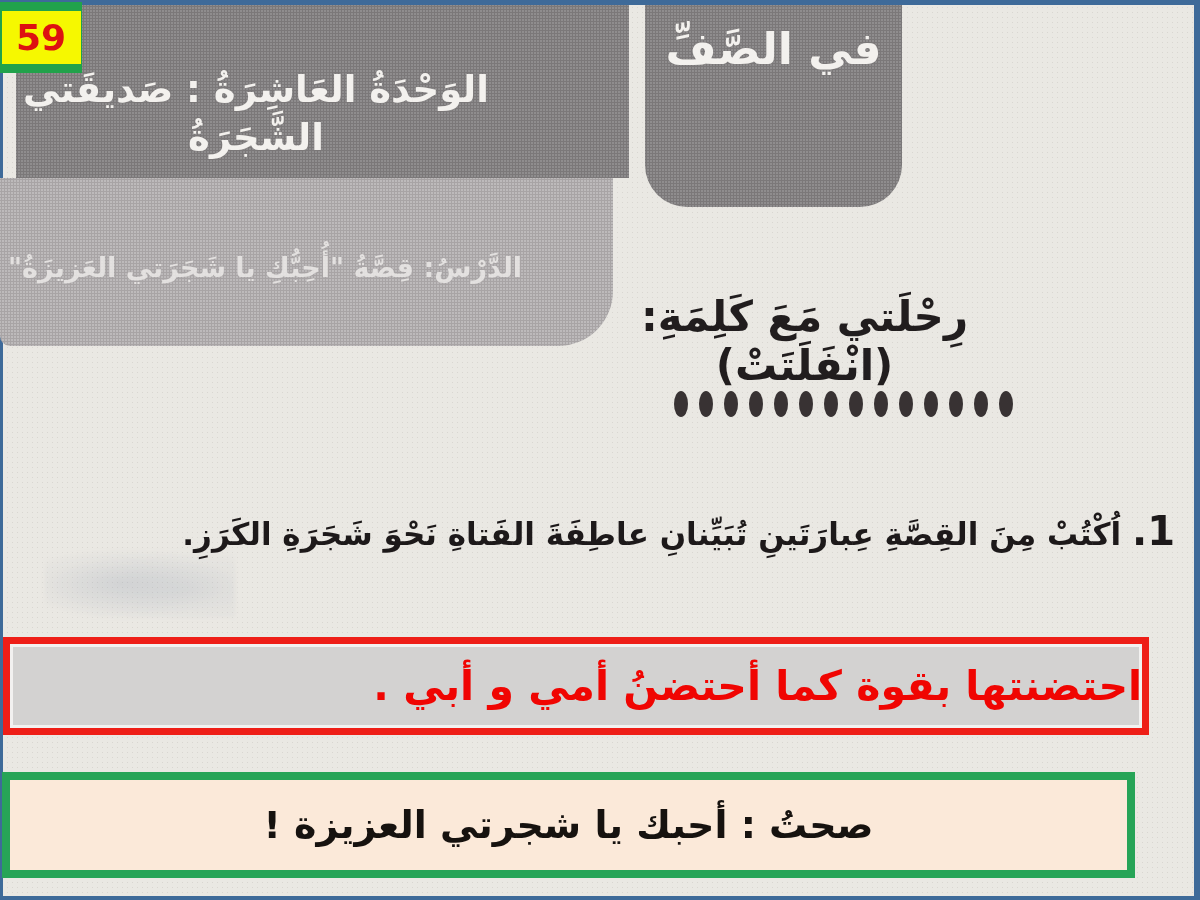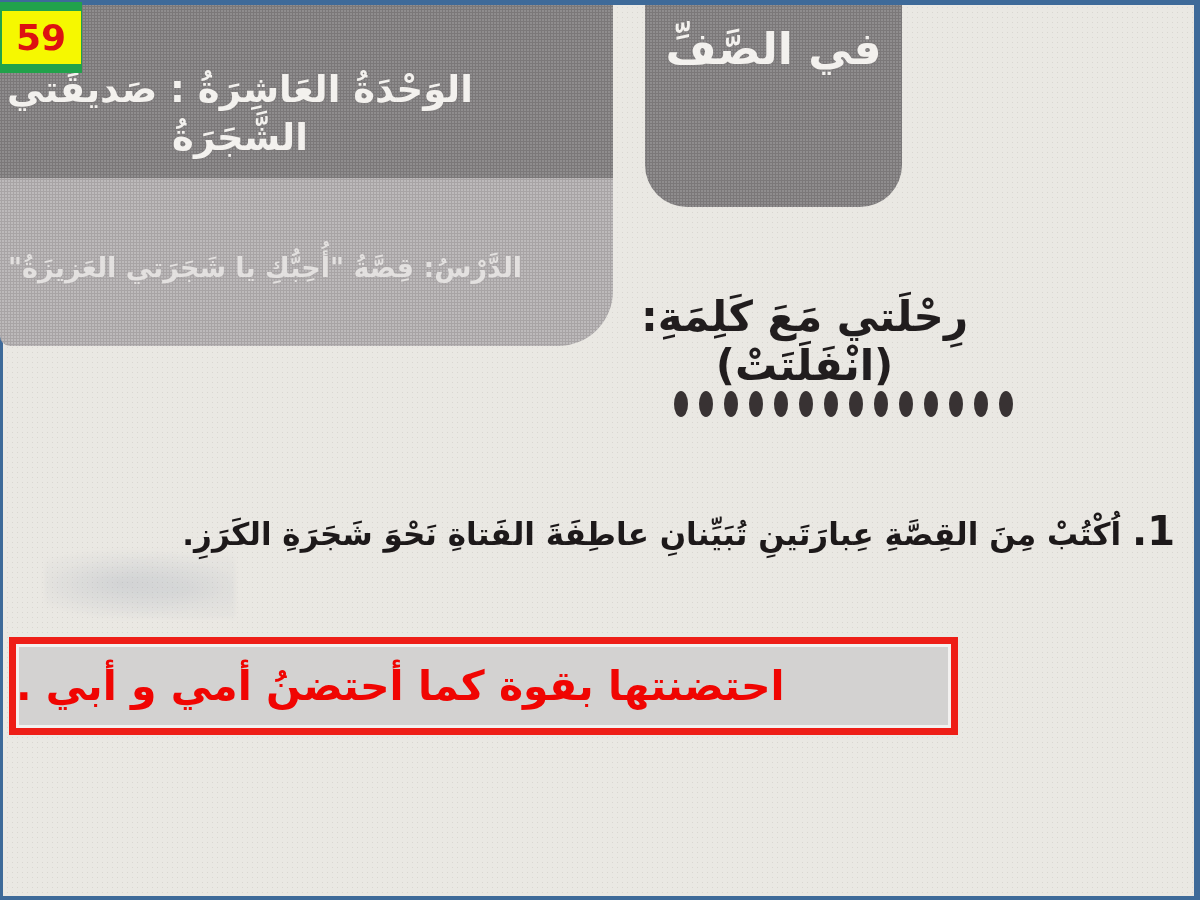--- a/index.html
+++ b/index.html
@@ -27,21 +27,21 @@
     background-color:#8f8d8e;
     background-image:radial-gradient(#7b7879 1px, transparent 1.3px);
     background-size:3px 3px;
   }
   .halftone-light{
     background-color:#bdbabb;
     background-image:radial-gradient(#a8a4a5 1px, transparent 1.3px);
     background-size:3px 3px;
   }
   .unit-bar{
-    position:absolute;left:0;top:5px;width:613px;height:173px;
+    position:absolute;left:16px;top:5px;width:613px;height:173px;
     display:flex;align-items:flex-end;
   }
   .unit-bar .txt{
     width:480px;text-align:center;direction:rtl;
     color:#f3f1ee;font-weight:bold;font-size:37px;
     padding:0 0 16px 0;line-height:1.3;
     text-shadow:0 0 2px rgba(120,118,118,.8);
   }
   .lesson-bar{
     position:absolute;left:0;top:178px;width:613px;height:168px;
@@ -88,25 +88,25 @@
   .dot{display:block;width:14px;height:26px;border-radius:50%;background:#383233;}
 
   .question{
     position:absolute;right:25px;top:508px;
     direction:rtl;white-space:nowrap;text-align:right;
     color:#1d191a;font-weight:bold;font-size:31px;
   }
   .question .qnum{font-size:40px;letter-spacing:2px;}
 
   .answer-red{
-    position:absolute;left:9px;top:637px;width:949px;height:98px;
+    position:absolute;left:3px;top:637px;width:1146px;height:98px;
     background:#d3d2d1;border:7px solid #ee1e17;
     box-shadow:inset 0 0 0 3px #f2f1f0;
     box-sizing:border-box;
-    display:flex;align-items:center;justify-content:flex-start;
+    display:flex;align-items:center;justify-content:flex-end;
   }
   .answer-red .txt{
     direction:rtl;color:#f00502;font-weight:bold;font-size:41px;
   }
   .answer-green{
     position:absolute;left:2px;top:772px;width:1133px;height:106px;
     background:#fbe9d9;border:8px solid #27a457;
     box-sizing:border-box;
     display:flex;align-items:center;justify-content:center;
   }
@@ -172,14 +172,17 @@
 
   <div class="question">
     <span class="qnum">1.</span>
     <span>اُكْتُبْ مِنَ القِصَّةِ عِبارَتَينِ تُبَيِّنانِ عاطِفَةَ الفَتاةِ نَحْوَ شَجَرَةِ الكَرَزِ.</span>
   </div>
 
   <div class="answer-red">
     <div class="txt">احتضنتها بقوة كما أحتضنُ أمي و أبي .</div>
   </div>
 
+  <div class="answer-green">
+    <div class="txt">صحتُ : أحبك يا شجرتي العزيزة !</div>
+  </div>
 
 </div>
 
 </body></html>

